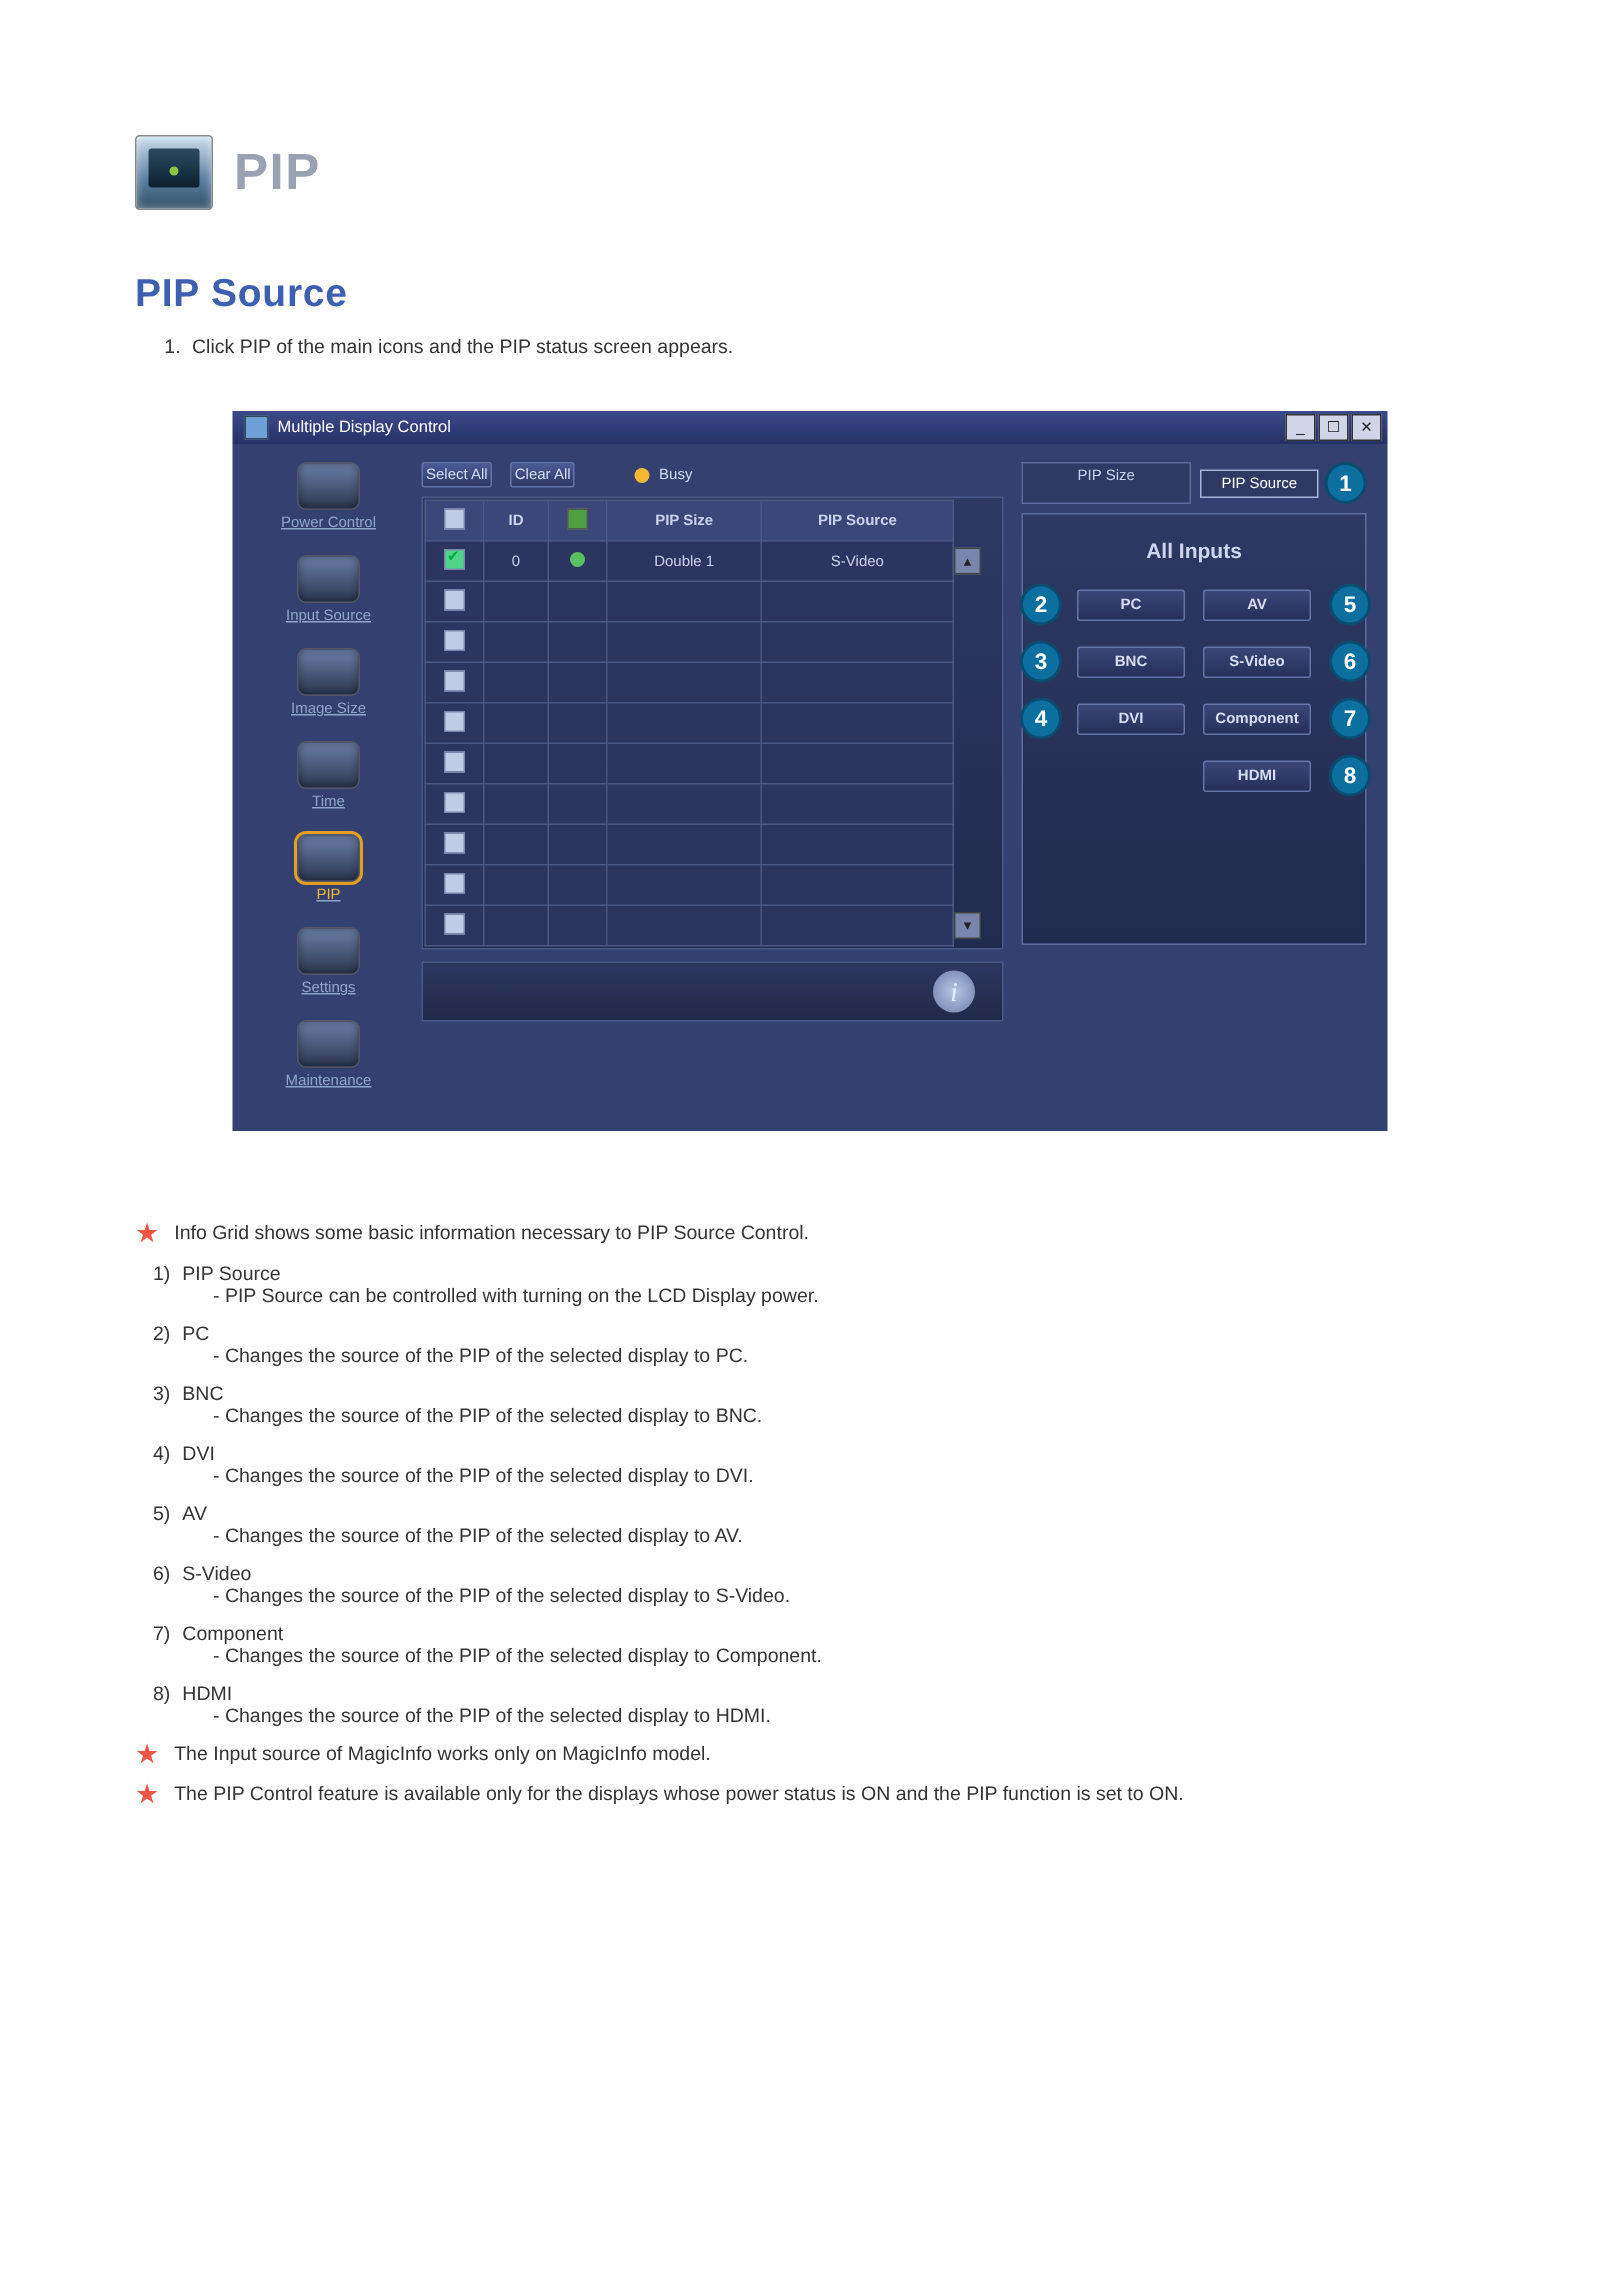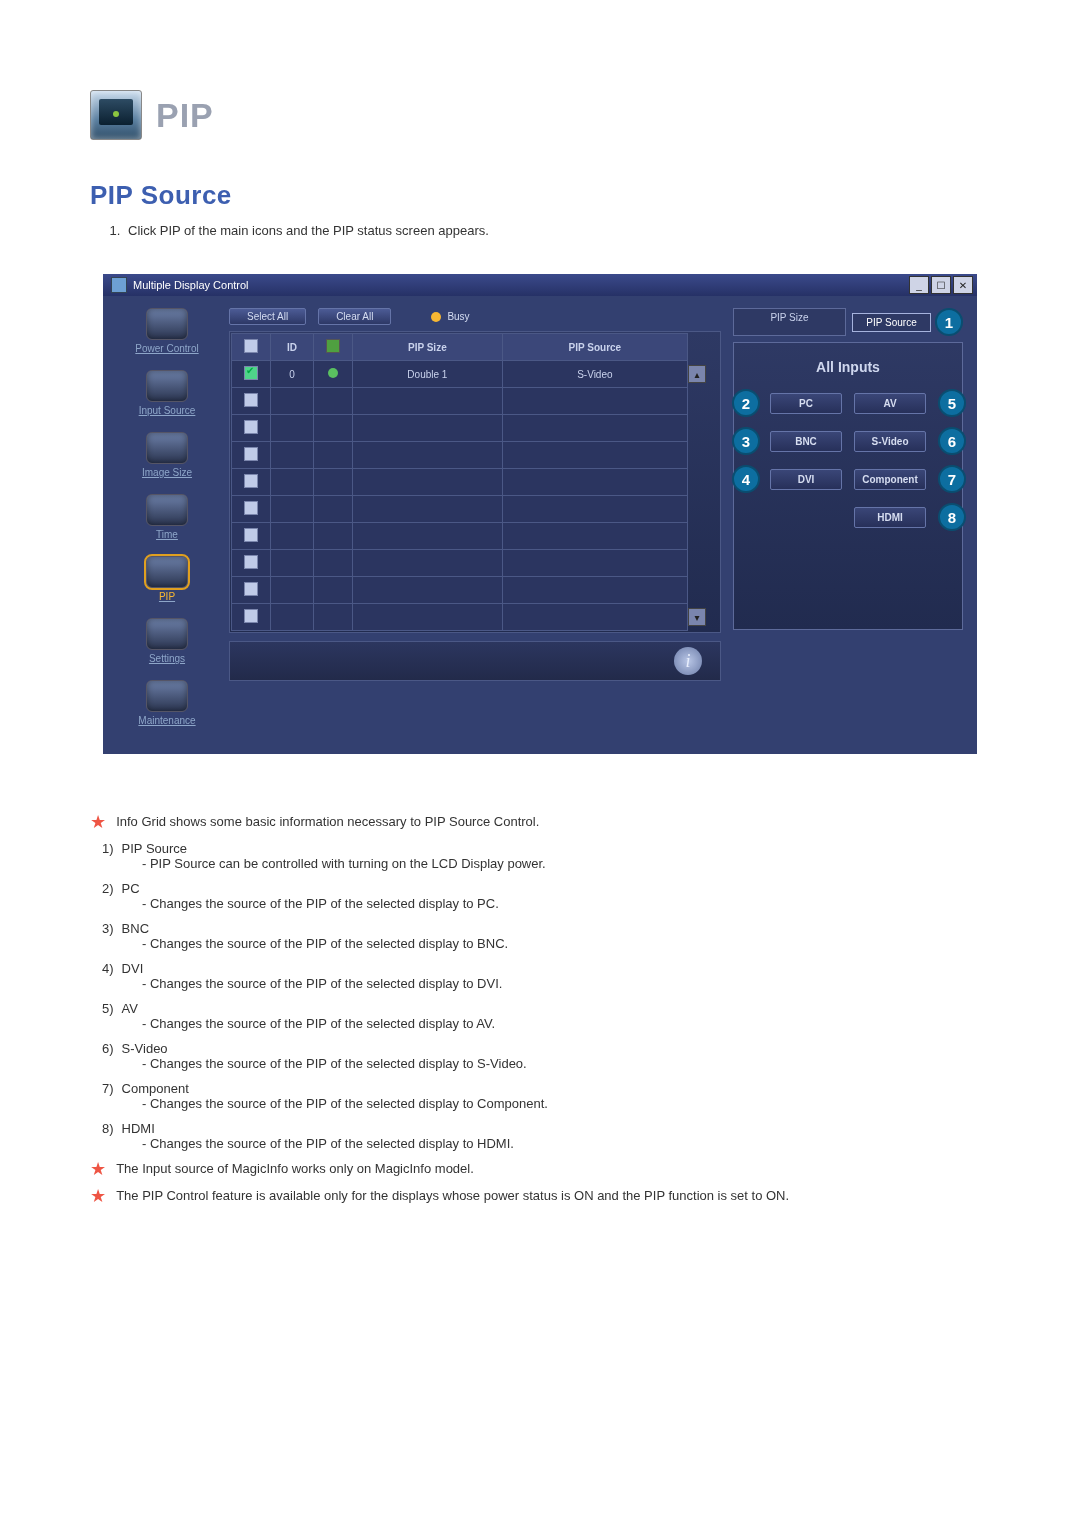--- a/index.html
+++ b/index.html
@@ -56,21 +56,21 @@
   }
   ol.intro {
     margin: 0 0 36px 0;
     padding-left: 34px;
     font-size: 13px;
     color: #333;
   }
   ol.intro li { padding-left: 4px; }
   
   .shot {
-    width: 874px;
+    width: 770px;
     margin: 0 auto 60px auto;
     font-size: 11px;
   }
   .titlebar {
     background: linear-gradient(to bottom,#3b4a8b,#263166);
     color:#fff;
     height:22px;
     display:flex;
     align-items:center;
     justify-content:space-between;
@@ -96,21 +96,21 @@
     padding:12px 14px;
     gap:12px;
   }
   .sidebar { width:100px; color:#8ea6c9; display:flex; flex-direction:column; align-items:center;text-decoration:underline;}
   .side-item { margin-bottom:16px; display:flex; flex-direction:column; align-items:center; gap:3px; font-size:10px;}
   .side-ico { width:40px; height:30px; background:linear-gradient(#6c7fa8,#2b3550); border-radius:6px; border:1px solid #556; box-shadow:inset 0 0 6px rgba(0,0,0,.4); position:relative;}
   .side-item.active .side-ico { outline:2px solid #e0a020;}
   .side-item.active span { color:#f7b733;}
   .center { flex:1; display:flex; flex-direction:column;}
   .toolbar { display:flex; align-items:center; gap:12px; margin-bottom:6px;}
-  .btn { padding:2px 17px; font-size:10px; background:linear-gradient(#4c5b95,#2d3866); border:1px solid #6574a8; color:#d5ddf2; border-radius:2px;}
+  .btn { padding:2px 2px; font-size:10px; background:linear-gradient(#4c5b95,#2d3866); border:1px solid #6574a8; color:#d5ddf2; border-radius:2px;}
   .busy { display:flex; align-items:center; gap:6px; color:#d5ddf2; font-size:10px; margin-left:28px;}
   .busy-dot { width:10px; height:10px; border-radius:50%; background:#f7b733;}
   .table-wrap { background:linear-gradient(#2e3964,#212b4f); border:1px solid #4b5886; padding:1px;}
   table.grid { width:100%; border-collapse:collapse;}
   table.grid th, table.grid td { border:1px solid #4b5886; padding:4px 6px; text-align:center; color:#c9d2ec; font-size:10px; height:18px;}
   table.grid th { background:#3b4779;}
   table.grid td { background:#2b3560;}
   .chk { width:12px; height:12px; border:1px solid #7b86ad; display:inline-block; background:#c0cbe8;}
   .chk.on { background:#4fd48a; position:relative;}
   .chk.on:after{content:"✔"; position:absolute; left:1px; top:-2px; font-size:10px; color:#0a4;}

